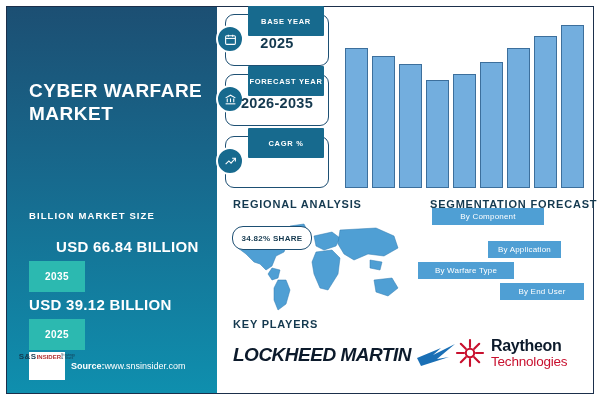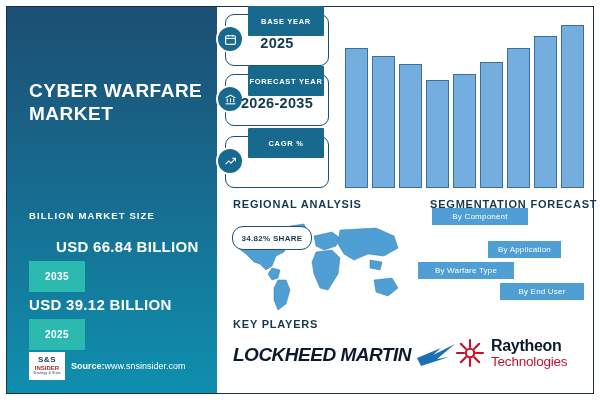--- a/index.html
+++ b/index.html
@@ -92,22 +92,21 @@
     display: flex;
     align-items: center;
     gap: 6px;
   }
   .src-logo {
     width: 34px;
     height: 26px;
     background: #ffffff;
     border: 1px solid #ffffff;
     display: flex;
-    flex-direction: column;
-    align-items: center;
+    flex-direction: row;
     justify-content: center;
     line-height: 1;
   }
   .src-logo .l1 {
     font-size: 8px;
     font-weight: bold;
     color: #14394f;
     letter-spacing: 0.5px;
   }
   .src-logo .l2 {
@@ -247,21 +246,21 @@
     position: absolute;
     height: 17px;
     background: #4f9fd4;
     color: #ffffff;
     font-size: 8px;
     display: flex;
     align-items: center;
     justify-content: center;
     letter-spacing: 0.2px;
   }
-  .seg-0 { left: 432px; top: 208px; width: 96px; }
+  .seg-0 { left: 432px; top: 208px; width: 112px; }
   .seg-1 { left: 488px; top: 241px; width: 73px; }
   .seg-2 { left: 418px; top: 262px; width: 96px; }
   .seg-3 { left: 500px; top: 283px; width: 84px; }
 
   
   .player-lm {
     position: absolute;
     left: 233px;
     top: 342px;
     display: flex;

